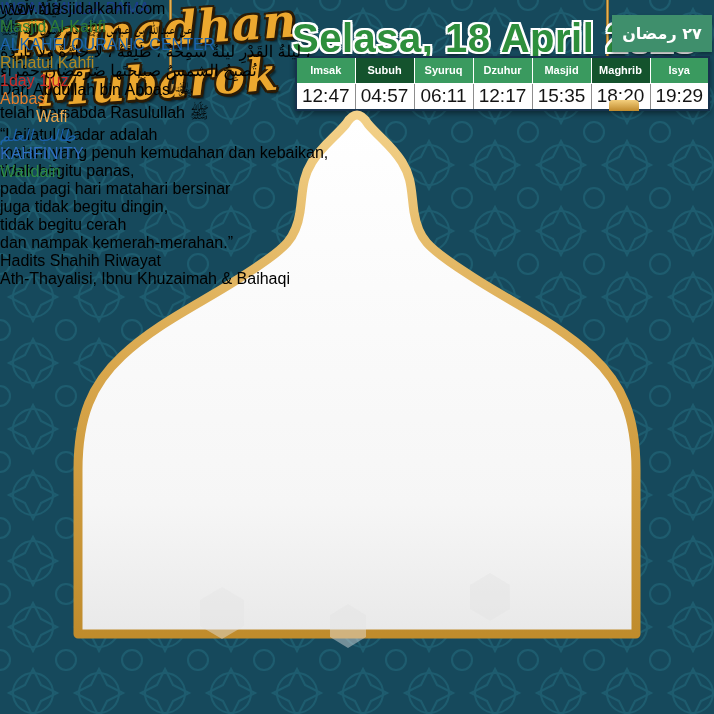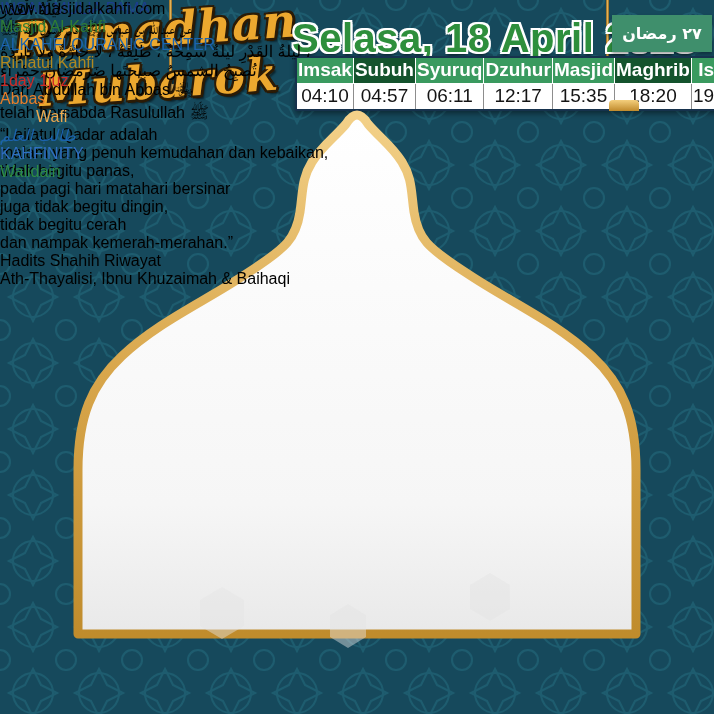--- a/index.html
+++ b/index.html
@@ -30,21 +30,21 @@
     left:612px;top:15px;width:100px;height:37px;background:#3f8f6c;
     color:#fff;font-family:"DejaVu Sans",sans-serif;font-weight:bold;
     font-size:16px;line-height:37px;text-align:center;direction:rtl;
     box-shadow:0 2px 3px rgba(0,0,0,.35);
   }
 
   
   .ptable{left:295px;top:56px;border-collapse:collapse;
      box-shadow:0 3px 5px rgba(0,0,0,.4);}
   .ptable td{width:59px;text-align:center;}
-  .ptable .hd{background:#3a9a5f;color:#fff;font-weight:bold;font-size:19px;
+  .ptable .hd{background:#3a9a5f;color:#fff;font-weight:bold;font-size:11px;
      height:26px;border:1.5px solid #fff;}
   .ptable .hd.alert{background:#14532d;}
   .ptable .tm{background:#fff;color:#141414;font-size:19px;height:27px;
      border:1.5px solid #8d8d8d;border-top:none;}
   .ptable{border:2px solid #16324d;}
 
   
   .rope{width:3px;background:linear-gradient(90deg,#8a611c,#e2b257,#8a611c);}
   .lantern .cap{margin:0 auto;width:26px;height:10px;
      background:linear-gradient(180deg,#f4cf7d,#c08a2c);
@@ -91,21 +91,21 @@
       <tr id="prayer-head-row">
           <td class="hd">Imsak</td>
           <td class="hd alert">Subuh</td>
           <td class="hd">Syuruq</td>
           <td class="hd">Dzuhur</td>
           <td class="hd">Masjid</td>
           <td class="hd alert">Maghrib</td>
           <td class="hd">Isya</td>
         </tr>
       <tr id="prayer-time-row">
-          <td class="tm">04:10</td>
+          <td class="tm">12:47</td>
           <td class="tm">04:57</td>
           <td class="tm">06:11</td>
           <td class="tm">12:17</td>
           <td class="tm">15:35</td>
           <td class="tm">18:20</td>
           <td class="tm">19:29</td>
         </tr>
     </tbody>
   </table>
 

